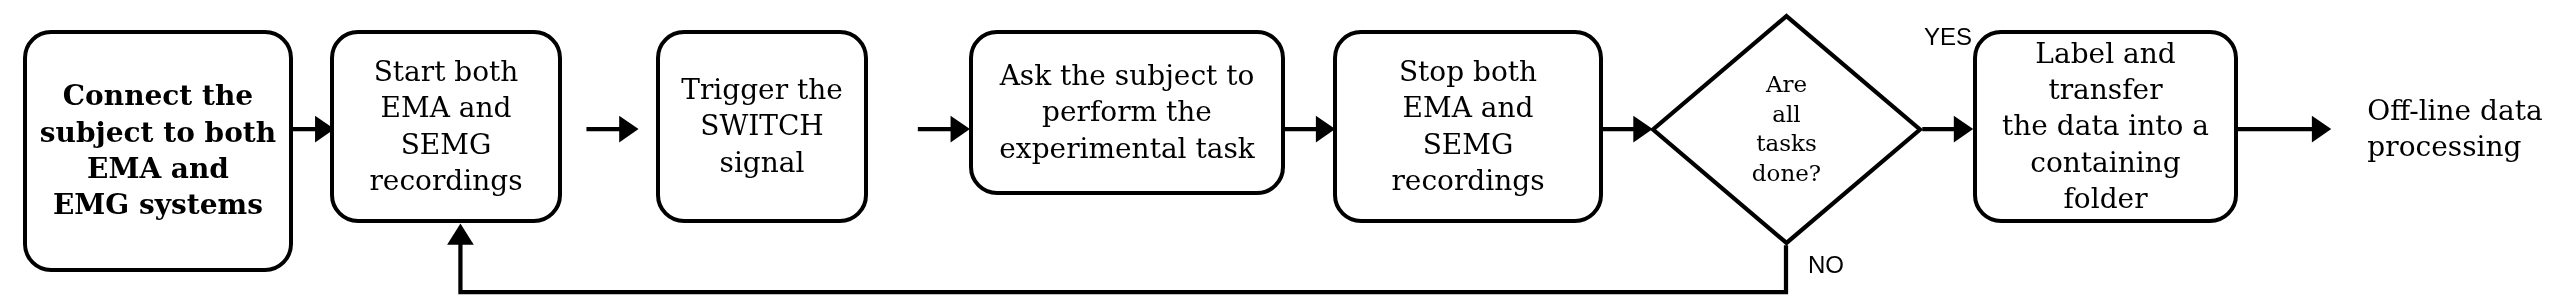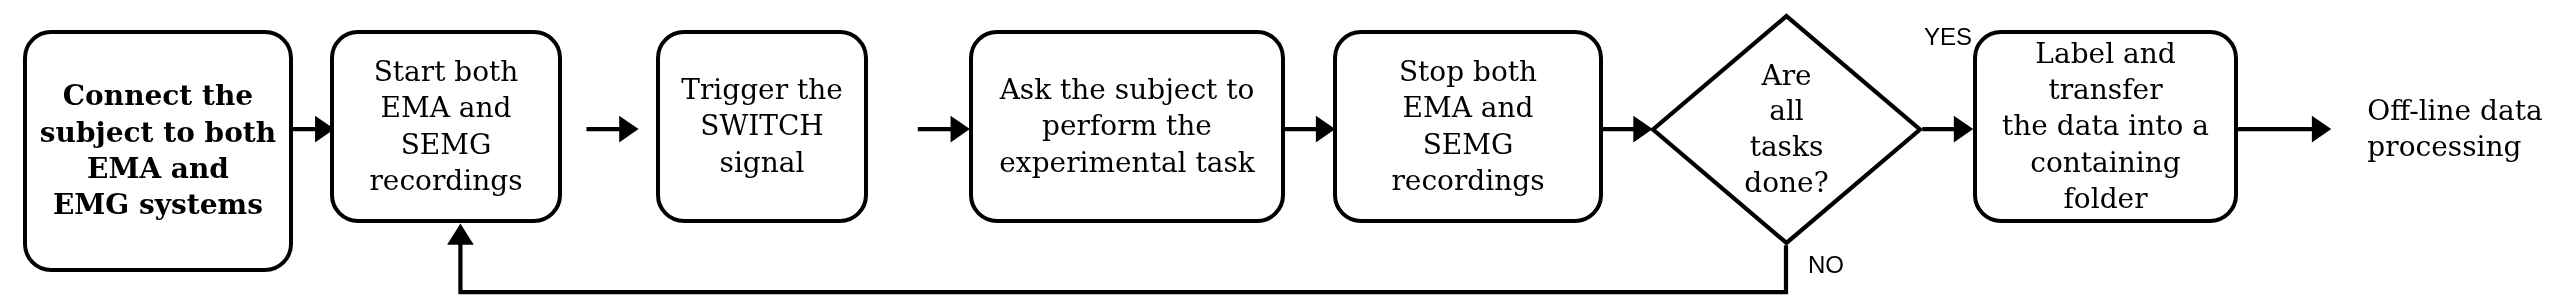--- a/index.html
+++ b/index.html
@@ -34,21 +34,21 @@
     align-items:center;
     justify-content:center;
   }
   .diamond-wrap svg{position:absolute;left:0;top:0;overflow:visible;}
   .diamond-label{
     position:relative;
     z-index:2;
     text-align:center;
     color:#000000;
     font-family:"DejaVu Serif", serif;
-    font-size:28px;
+    font-size:23px;
     line-height:1.28;
     white-space:pre-line;
   }
   .freetext{
     position:absolute;
     color:#000000;
     font-family:"DejaVu Serif", serif;
     font-size:28px;
     line-height:1.30;
     white-space:pre-line;
@@ -124,21 +124,21 @@
 
   <div class="node" style="left:330px;top:30px;width:232px;height:193px;">Start both
 EMA and
 SEMG
 recordings</div>
 
   <div class="node" style="left:656px;top:30px;width:212px;height:193px;">Trigger the
 SWITCH
 signal</div>
 
-  <div class="node" style="left:969px;top:30px;width:316px;height:193px;">Ask the subject to
+  <div class="node" style="left:969px;top:30px;width:316px;height:165px;">Ask the subject to
 perform the
 experimental task</div>
 
   <div class="node" style="left:1333px;top:30px;width:270px;height:193px;">Stop both
 EMA and
 SEMG
 recordings</div>
 
   <div class="diamond-wrap" style="left:1650px;top:12.7px;width:273px;height:233px;">
     <svg width="273" height="233" viewBox="0 0 450 384">

